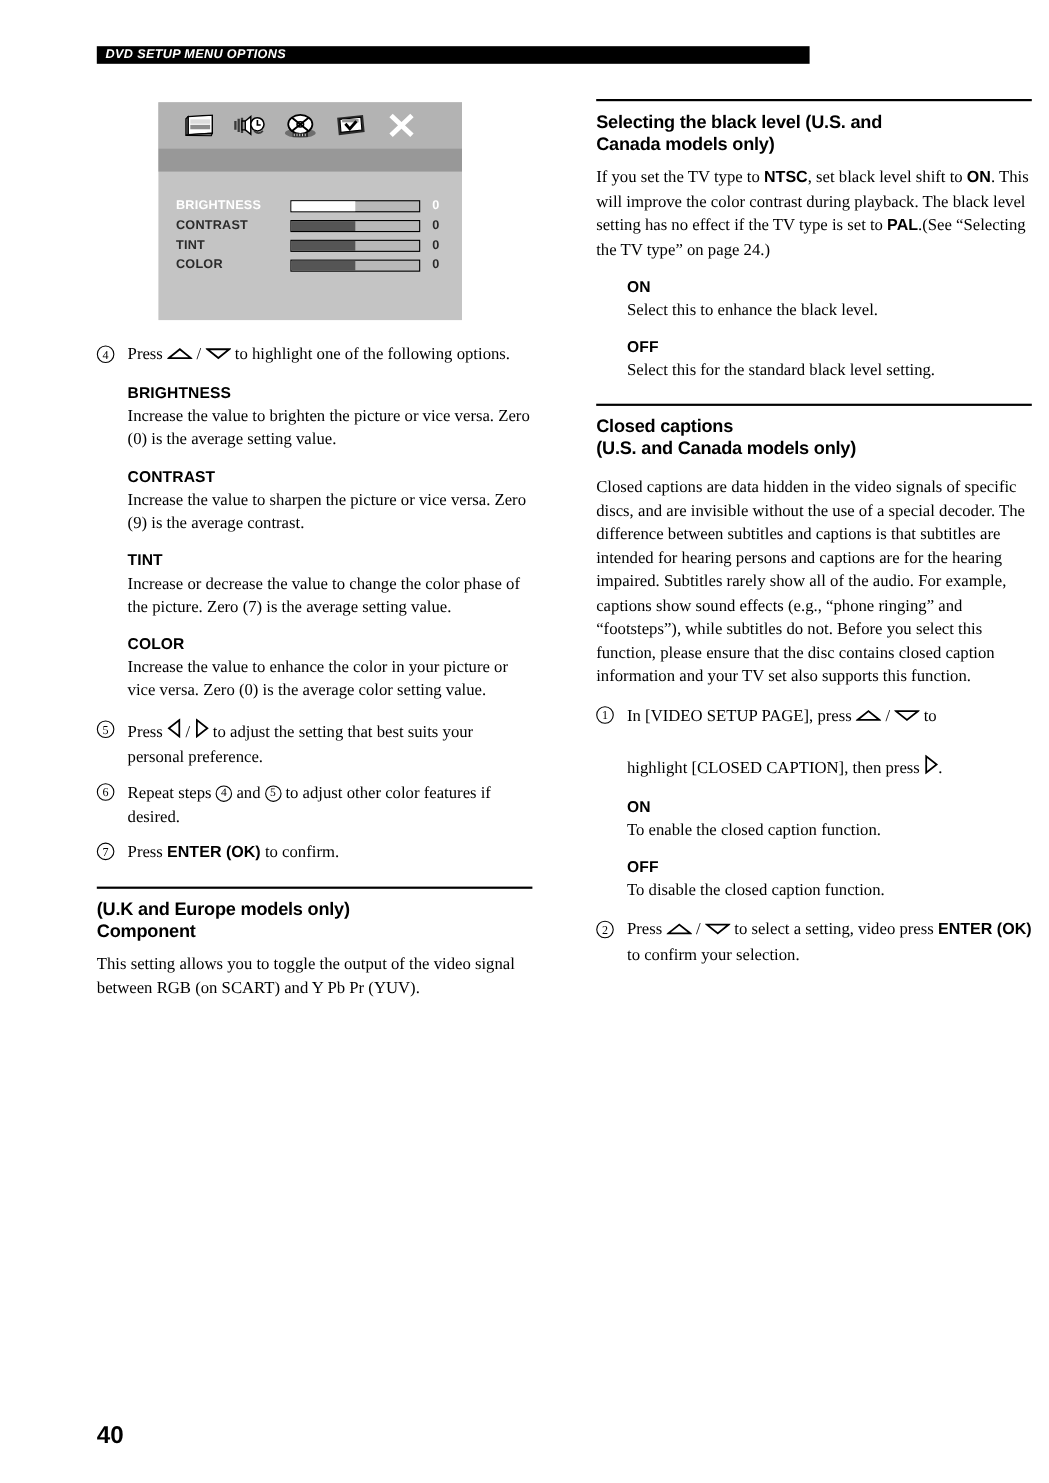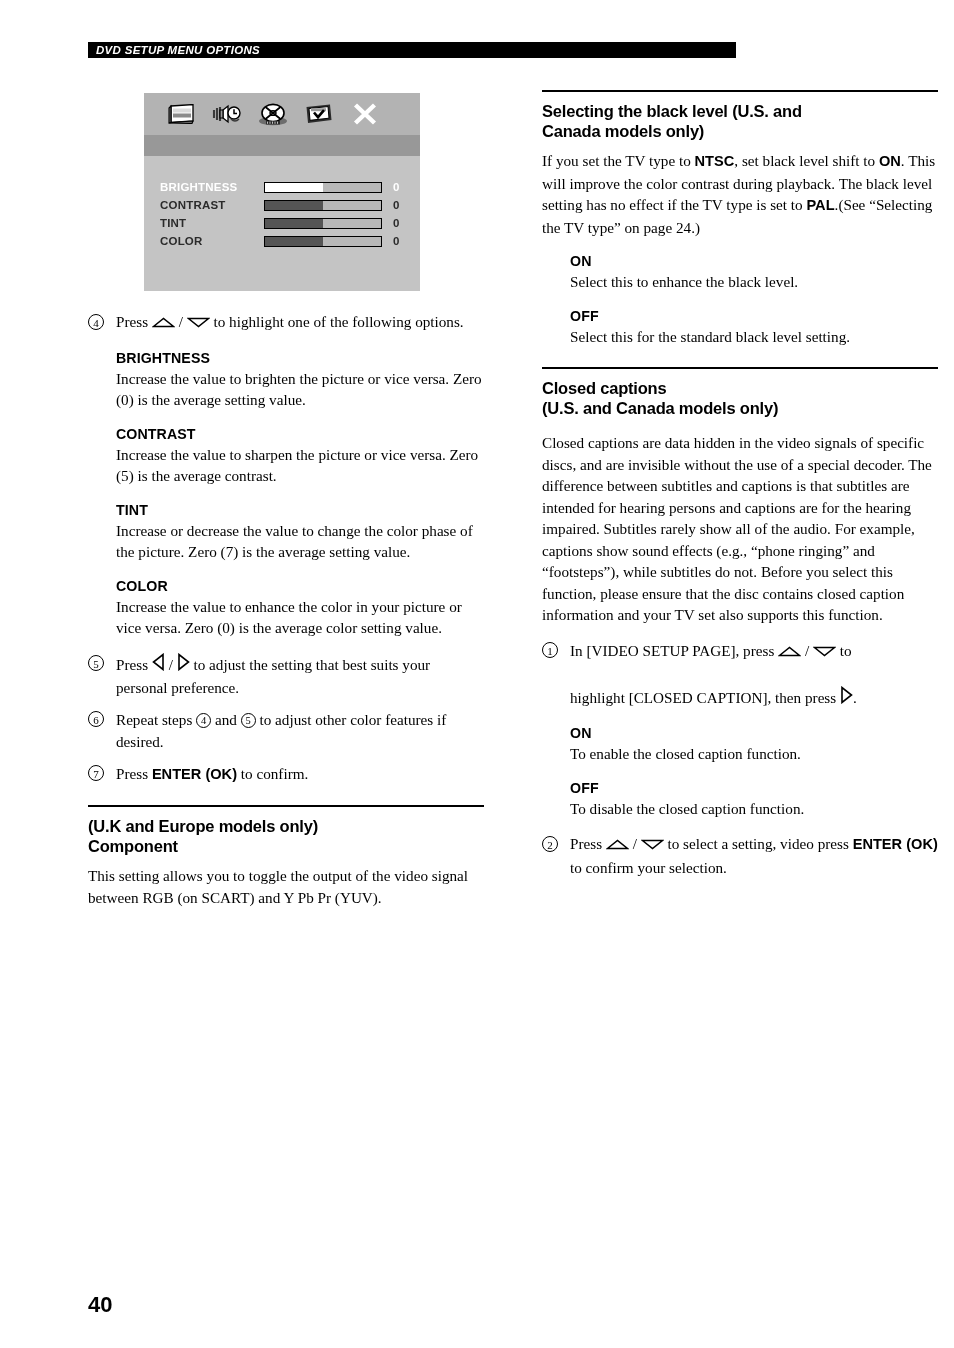--- a/index.html
+++ b/index.html
@@ -321,21 +321,21 @@
 
   <div class="indent-blk">
     <div class="sub-head">BRIGHTNESS</div>
     <p class="body">Increase the value to brighten the picture or vice versa. Zero (0) is the average setting value.</p>
   </div>
 
   <div class="gap-m"></div>
 
   <div class="indent-blk">
     <div class="sub-head">CONTRAST</div>
-    <p class="body">Increase the value to sharpen the picture or vice versa. Zero (5) is the average contrast.</p>
+    <p class="body">Increase the value to sharpen the picture or vice versa. Zero (9) is the average contrast.</p>
   </div>
 
   <div class="gap-m"></div>
 
   <div class="indent-blk">
     <div class="sub-head">TINT</div>
     <p class="body">Increase or decrease the value to change the color phase of the picture. Zero (7) is the average setting value.</p>
   </div>
 
   <div class="gap-m"></div>

